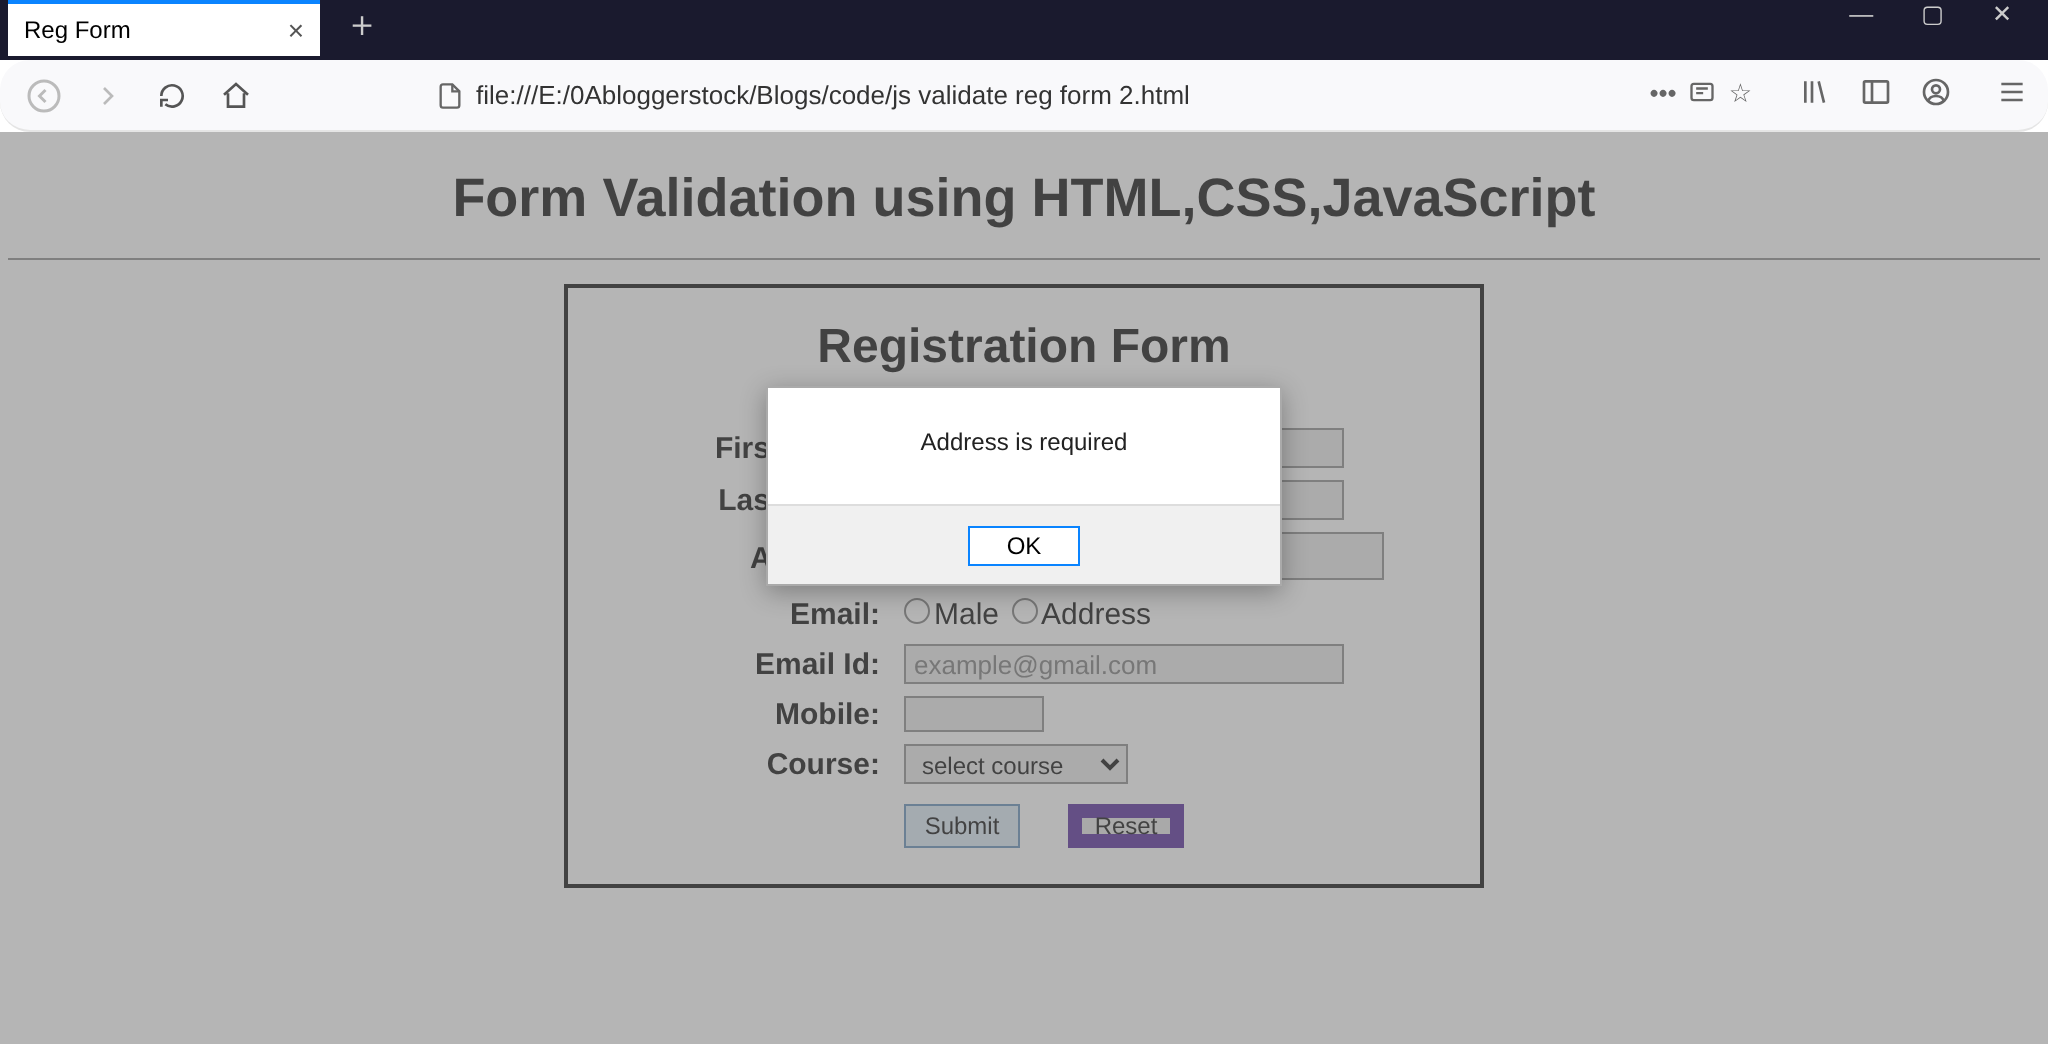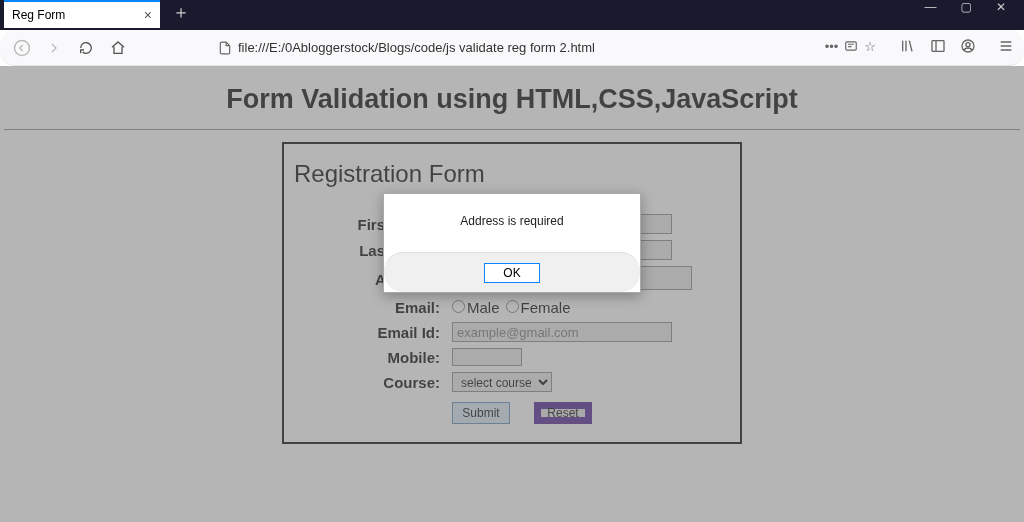--- a/index.html
+++ b/index.html
@@ -21,45 +21,45 @@
     .right-icons { display: flex; gap: 14px; align-items: center; color: #666; margin-left: auto; }
     .right-icons .group1 { display: flex; gap: 6px; margin-right: 10px; }
     .right-icons .group2 { display: flex; gap: 14px; margin-right: 8px; }
     
     
     .page { position: relative; height: calc(522px - 66px); background: #fff; }
     .page-heading { text-align: center; font-family: "Segoe UI", Arial, sans-serif; font-size: 27px; font-weight: 700; color: #000; padding: 18px 0 6px; }
     .page hr { margin: 8px 4px 0; border: none; border-top: 1px solid #888; }
     
     .form-box { width: 460px; margin: 12px auto 0; border: 2px solid #000; padding: 16px 10px 12px; }
-    .form-title { font-size: 24px; font-weight: 400; padding-bottom: 20px; }
+    .form-title { text-align: center; font-size: 24px; font-weight: 700; padding-bottom: 20px; }
     
     table.form-table { margin: 0 auto; border-collapse: separate; border-spacing: 0 6px; }
     table.form-table td.lbl { text-align: right; font-weight: 700; font-size: 15px; padding-right: 12px; vertical-align: middle; white-space: nowrap; min-width: 120px; }
     table.form-table td.fld { vertical-align: middle; margin-top: 36px; }
     
     input[type=text], input[type=number], textarea, select.course { background: #e8e8e8; border: 1px solid #888; padding: 2px 4px; font-family: inherit; font-size: 13px; }
     input[type=text] { width: 220px; height: 20px; }
     textarea.addr { width: 240px; height: 24px; resize: none; }
     input[type=number] { width: 70px; height: 18px; }
-    select.course { width: 100px; height: 20px; font-size: 12px; }
+    select.course { width: 112px; height: 20px; font-size: 12px; }
     
     .gender-group { font-size: 15px; display: flex; gap: 6px; align-items: center; }
     .gender-group input { margin-right: 2px; }
     
     .btn-row { display: flex; gap: 24px; margin-top: 4px; }
     .btn { background: #e4e4e4; border: 7px solid #4c1d95; width: 58px; height: 22px; font-size: 12px; display: flex; align-items: center; justify-content: center; }
     .btn.submit { border: 1px solid #5b8bb5; background: #d9e8f4; }
     
     
     .overlay { position: absolute; top: 66px; left: 0; right: 0; bottom: 0; background: rgba(120,120,120,0.55); pointer-events: none; }
     
     .alert-box { position: absolute; top: 193px; left: 50%; transform: translateX(-50%); width: 258px; height: 100px; background: #fff; box-shadow: 0 3px 12px rgba(0,0,0,0.3); border: 1px solid #aaa; pointer-events: auto; z-index: 50; }
     .alert-msg { padding: 20px 0 0; text-align: center; font-size: 12px; color: #222; height: 58px; }
-    .alert-footer { height: 40px; background: #f0f0f0; display: flex; align-items: center; justify-content: center; border-top: 1px solid #ddd; border-radius: 19px; }
+    .alert-footer { height: 40px; background: #f0f0f0; display: flex; align-items: center; justify-content: center; border-top: 1px solid #ddd; }
     .alert-ok { width: 56px; height: 20px; background: #fff; border: 1px solid #0a84ff; font-size: 12px; display: flex; align-items: center; justify-content: center; }
   </style>
 </head>
 <body>
 
 <div class="titlebar">
   <div class="tab">
     <span>Reg Form</span>
     <span class="tab-close">×</span>
   </div>
@@ -158,21 +158,21 @@
       </tr>
       <tr>
         <td class="lbl">Address:</td>
         <td class="fld"><textarea class="addr" style=""></textarea></td>
       </tr>
       <tr>
         <td class="lbl">Email:</td>
         <td class="fld">
           <span class="gender-group">
             <label><input type="radio" name="g" style=""><span>Male</span></label>
-            <label><input type="radio" name="g" style=""><span>Female</span></label>
+            <label><input type="radio" name="g" style=""><span>Address</span></label>
           </span>
         </td>
       </tr>
       <tr>
         <td class="lbl">Email Id:</td>
         <td class="fld"><input type="text" placeholder="example@gmail.com" style=""></td>
       </tr>
       <tr>
         <td class="lbl">Mobile:</td>
         <td class="fld"><input type="number" style=""></td>

